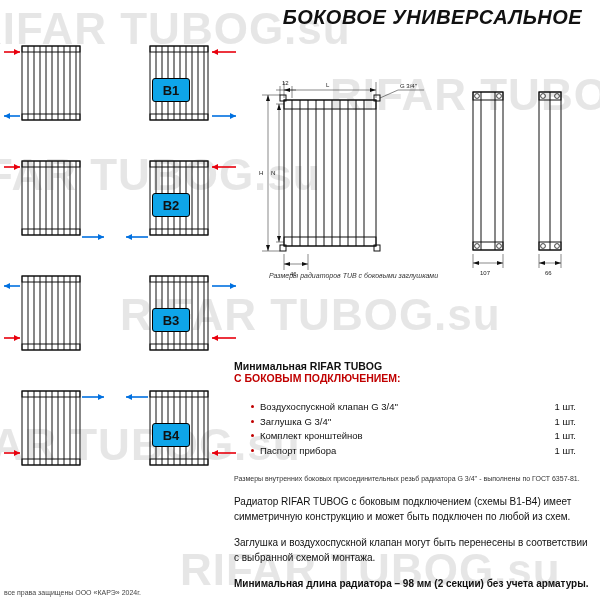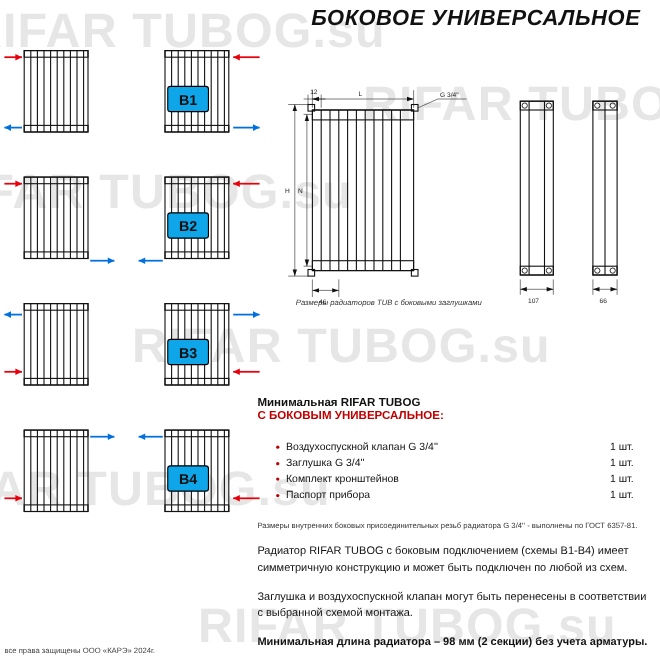--- a/index.html
+++ b/index.html
@@ -441,21 +441,21 @@
     <line x1="106" y1="176" x2="106" y2="190"></line>
     <line x1="84" y1="185" x2="106" y2="185"></line>
     <polygon points="84,185 90,183 90,187" fill="#111" stroke="none"></polygon>
     <polygon points="106,185 100,183 100,187" fill="#111" stroke="none"></polygon>
   </g>
   <text class="dimtxt" x="90" y="197">66</text>
 </svg>
 
 <div class="txt">
   <div class="t-h1">Минимальная RIFAR TUBOG</div>
-  <div class="t-h2">С БОКОВЫМ УНИВЕРСАЛЬНОЕ:</div>
+  <div class="t-h2">С БОКОВЫМ ПОДКЛЮЧЕНИЕМ:</div>
   <ul class="t-list">
     <li>
       <span>Воздухоспускной клапан G 3/4''</span>
       <span class="qty">1 шт.</span>
     </li>
     <li>
       <span>Заглушка G 3/4''</span>
       <span class="qty">1 шт.</span>
     </li>
     <li>

